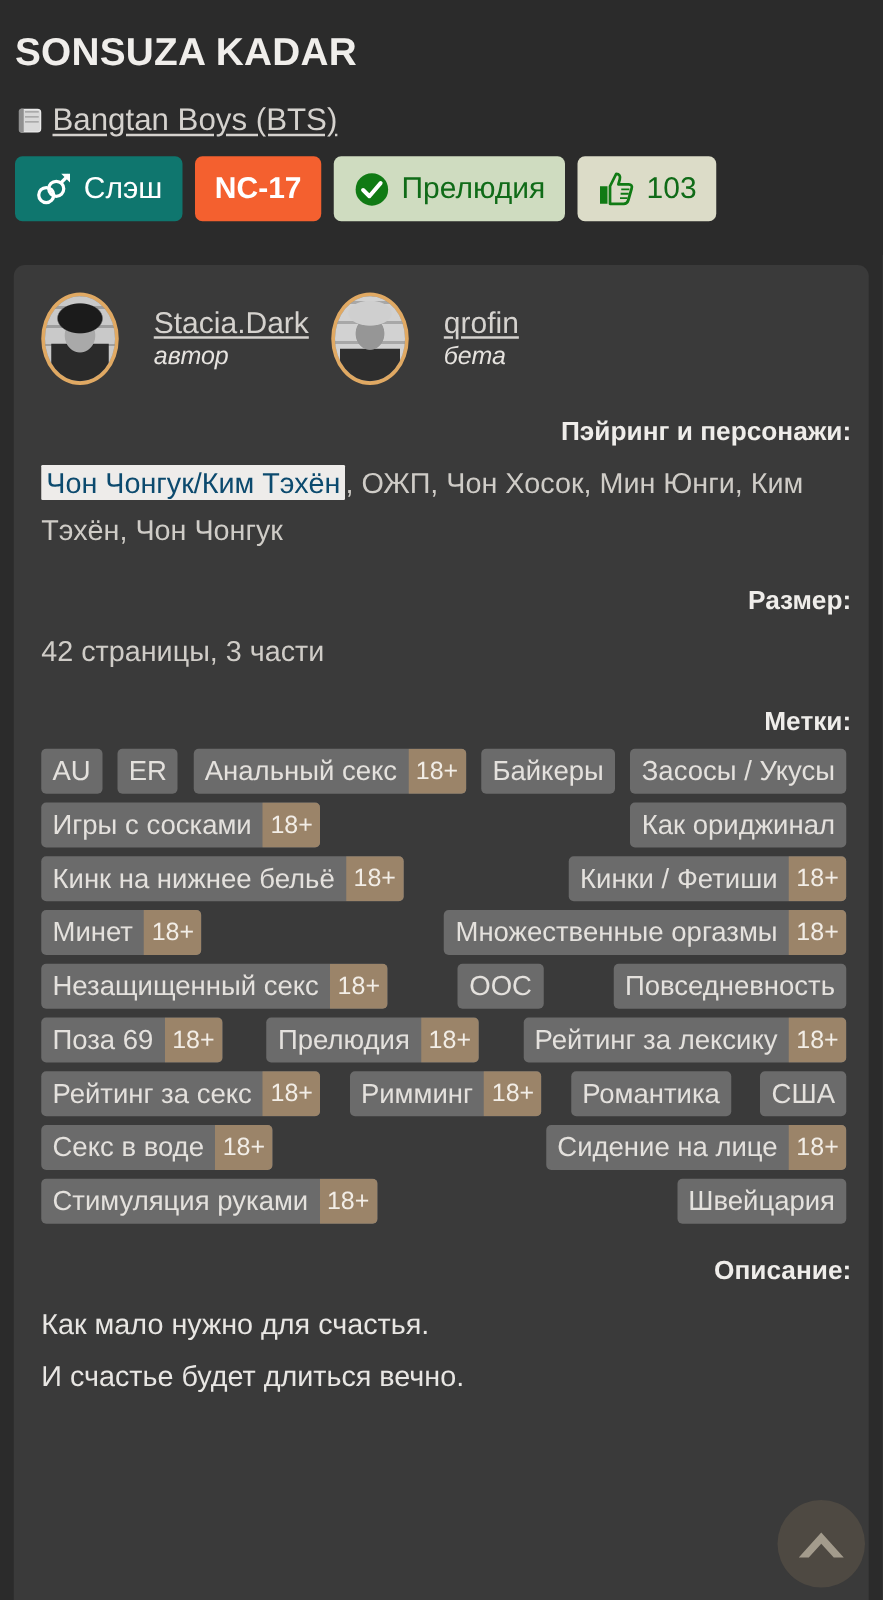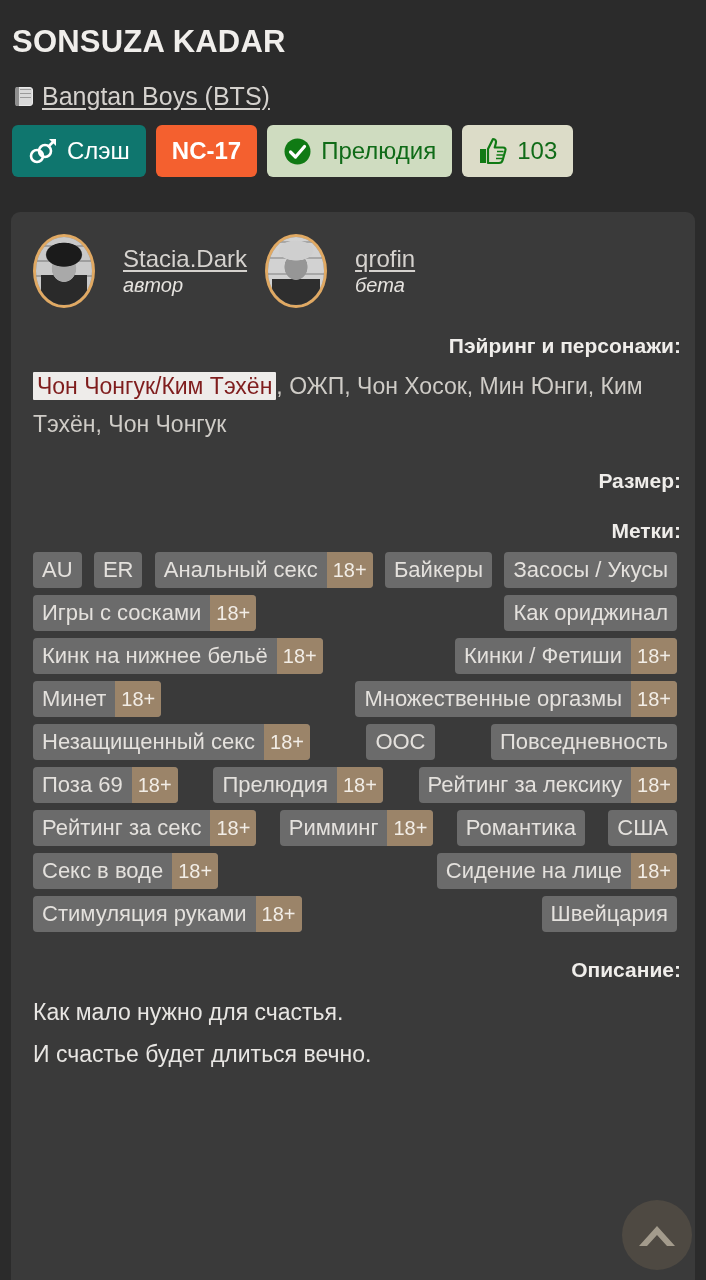--- a/index.html
+++ b/index.html
@@ -177,21 +177,21 @@
     margin-bottom: 9px;
     text-align: right;
   }
   .field-value {
     font-size: 23px;
     color: #cfccc7;
     line-height: 38px;
   }
   .pairing-main {
     background: #eeecea;
-    color: #7f1d1d;
+    color: #0c4a6e;
     padding: 1px 4px;
     border-radius: 1px;
   }
   .pairing-rest { color: #cfccc7; }
 
   
   .tags {
     display: flex;
     flex-wrap: wrap;
     gap: 7px 6px;
@@ -331,20 +331,21 @@
 
   <div class="field">
     <div class="field-label">Пэйринг и персонажи:</div>
     <div class="field-value">
       <span class="pairing-main">Чон Чонгук/Ким Тэхён</span><span class="pairing-rest">, ОЖП, Чон Хосок, Мин Юнги, Ким Тэхён, Чон Чонгук</span>
     </div>
   </div>
 
   <div class="field">
     <div class="field-label">Размер:</div>
+    <div class="field-value">42 страницы, 3 части</div>
   </div>
 
   <div class="field">
     <div class="field-label">Метки:</div>
     <div class="tags" id="tags-container">
         <div class="tag">
           <span class="tag-label">AU</span>
         </div>
         <div class="tag">
           <span class="tag-label">ER</span>

